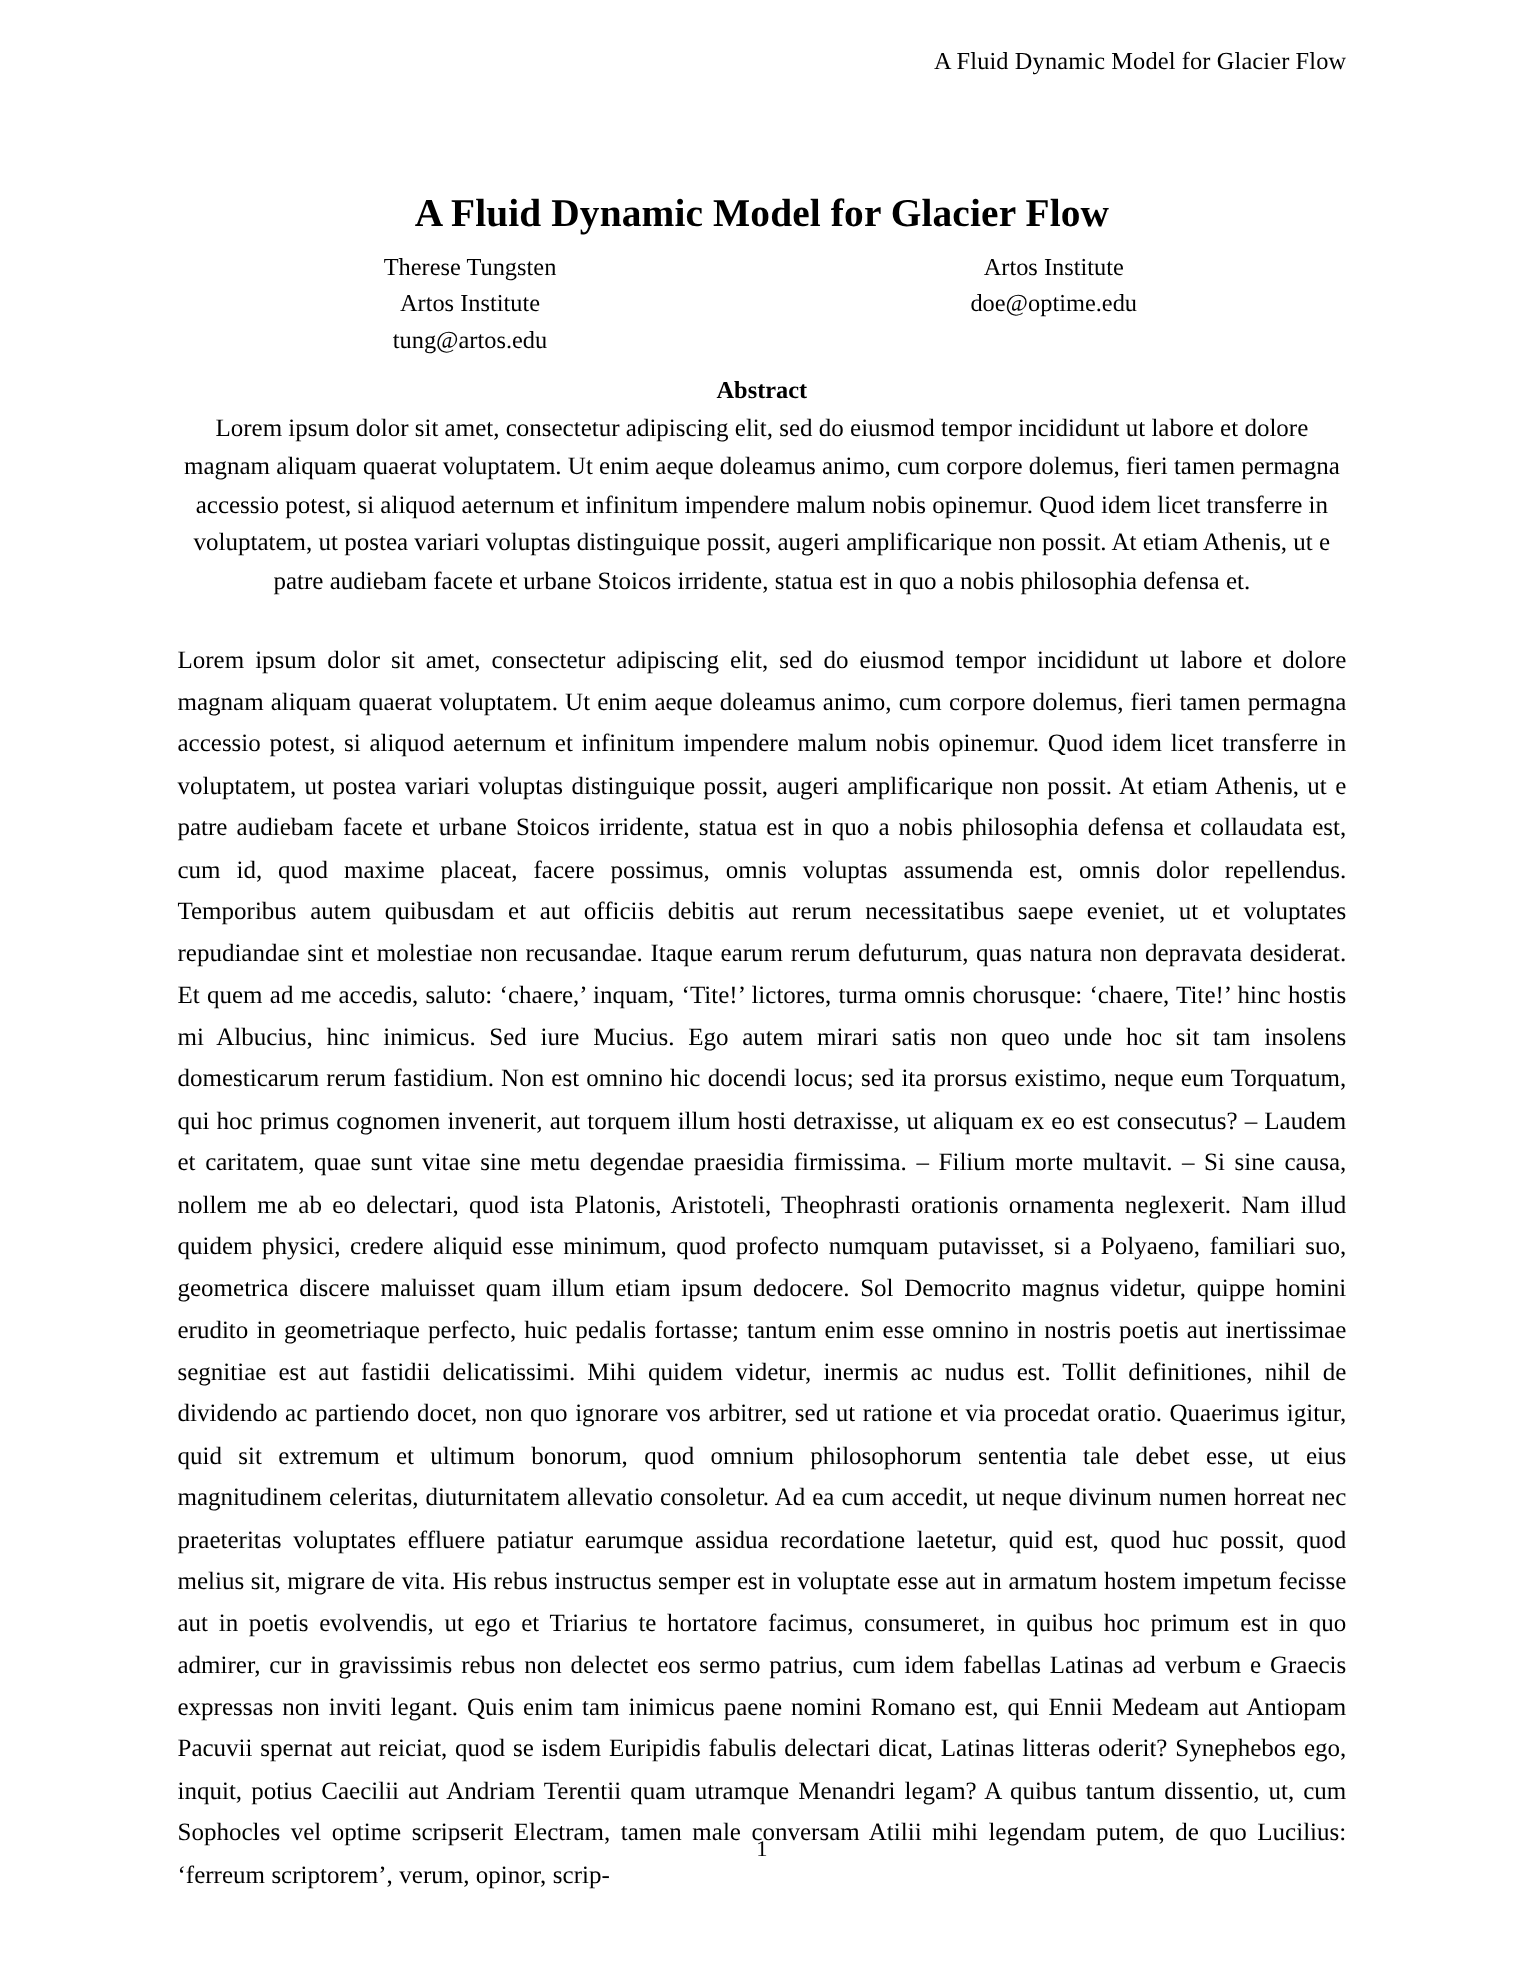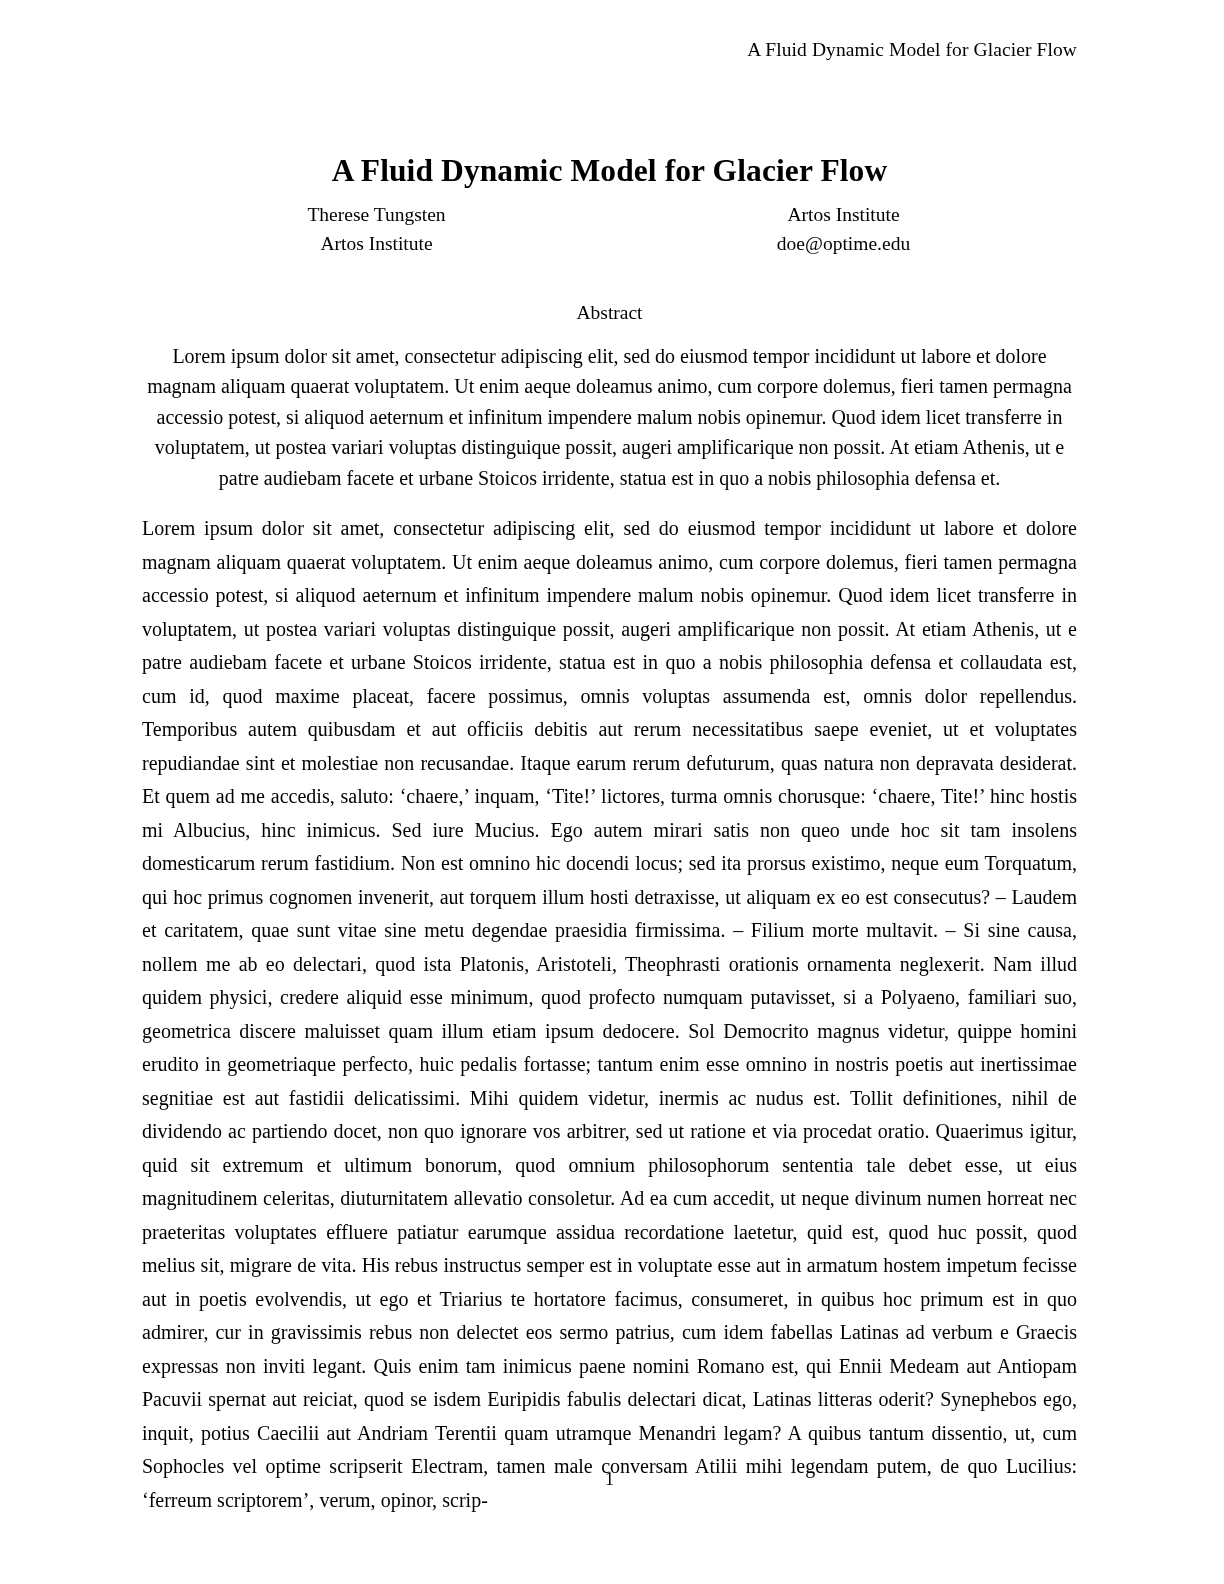--- a/index.html
+++ b/index.html
@@ -47,44 +47,44 @@
   }
 
   
   .author-block {
     position: absolute;
     top: 200px;
     left: 142px;
     width: 935px;
     display: flex;
     flex-direction: row;
-    justify-content: flex-end;
+    justify-content: center;
     font-family: Liberation Serif, serif;
   }
   .author-col {
     width: 467px;
     text-align: center;
     font-size: 19.5px;
     line-height: 29px;
   }
   .author-line { display: block; }
 
   
   .abstract-wrap {
     position: absolute;
     top: 300px;
     left: 142px;
     width: 935px;
   }
   .abstract-heading {
     text-align: center;
     font-size: 19.5px;
-    font-weight: normal;
+    font-weight: bold;
     line-height: 26px;
-    margin-bottom: 15px;
+    margin-bottom: 2px;
   }
   .abstract-body {
     text-align: center;
     font-size: 20px;
     line-height: 30.4px;
     margin: 0;
     padding: 0 2px;
   }
 
   
@@ -121,20 +121,21 @@
 <div class="page">
 
   <div class="running-header">A Fluid Dynamic Model for Glacier Flow</div>
 
   <h1 class="paper-title">A Fluid Dynamic Model for Glacier Flow</h1>
 
   <div class="author-block">
     <div class="author-col">
       <span class="author-line">Therese Tungsten</span>
       <span class="author-line">Artos Institute</span>
+      <span class="author-line">tung@artos.edu</span>
     </div>
     <div class="author-col">
       <span class="author-line">Artos Institute</span>
       <span class="author-line">doe@optime.edu</span>
     </div>
   </div>
 
   <div class="abstract-wrap">
     <div class="abstract-heading">Abstract</div>
     <p class="abstract-body">Lorem ipsum dolor sit amet, consectetur adipiscing elit, sed do eiusmod tempor incididunt ut labore et dolore magnam aliquam quaerat voluptatem. Ut enim aeque doleamus animo, cum corpore dolemus, fieri tamen permagna accessio potest, si aliquod aeternum et infinitum impendere malum nobis opinemur. Quod idem licet transferre in voluptatem, ut postea variari voluptas distinguique possit, augeri amplificarique non possit. At etiam Athenis, ut e patre audiebam facete et urbane Stoicos irridente, statua est in quo a nobis philosophia defensa et.</p>

